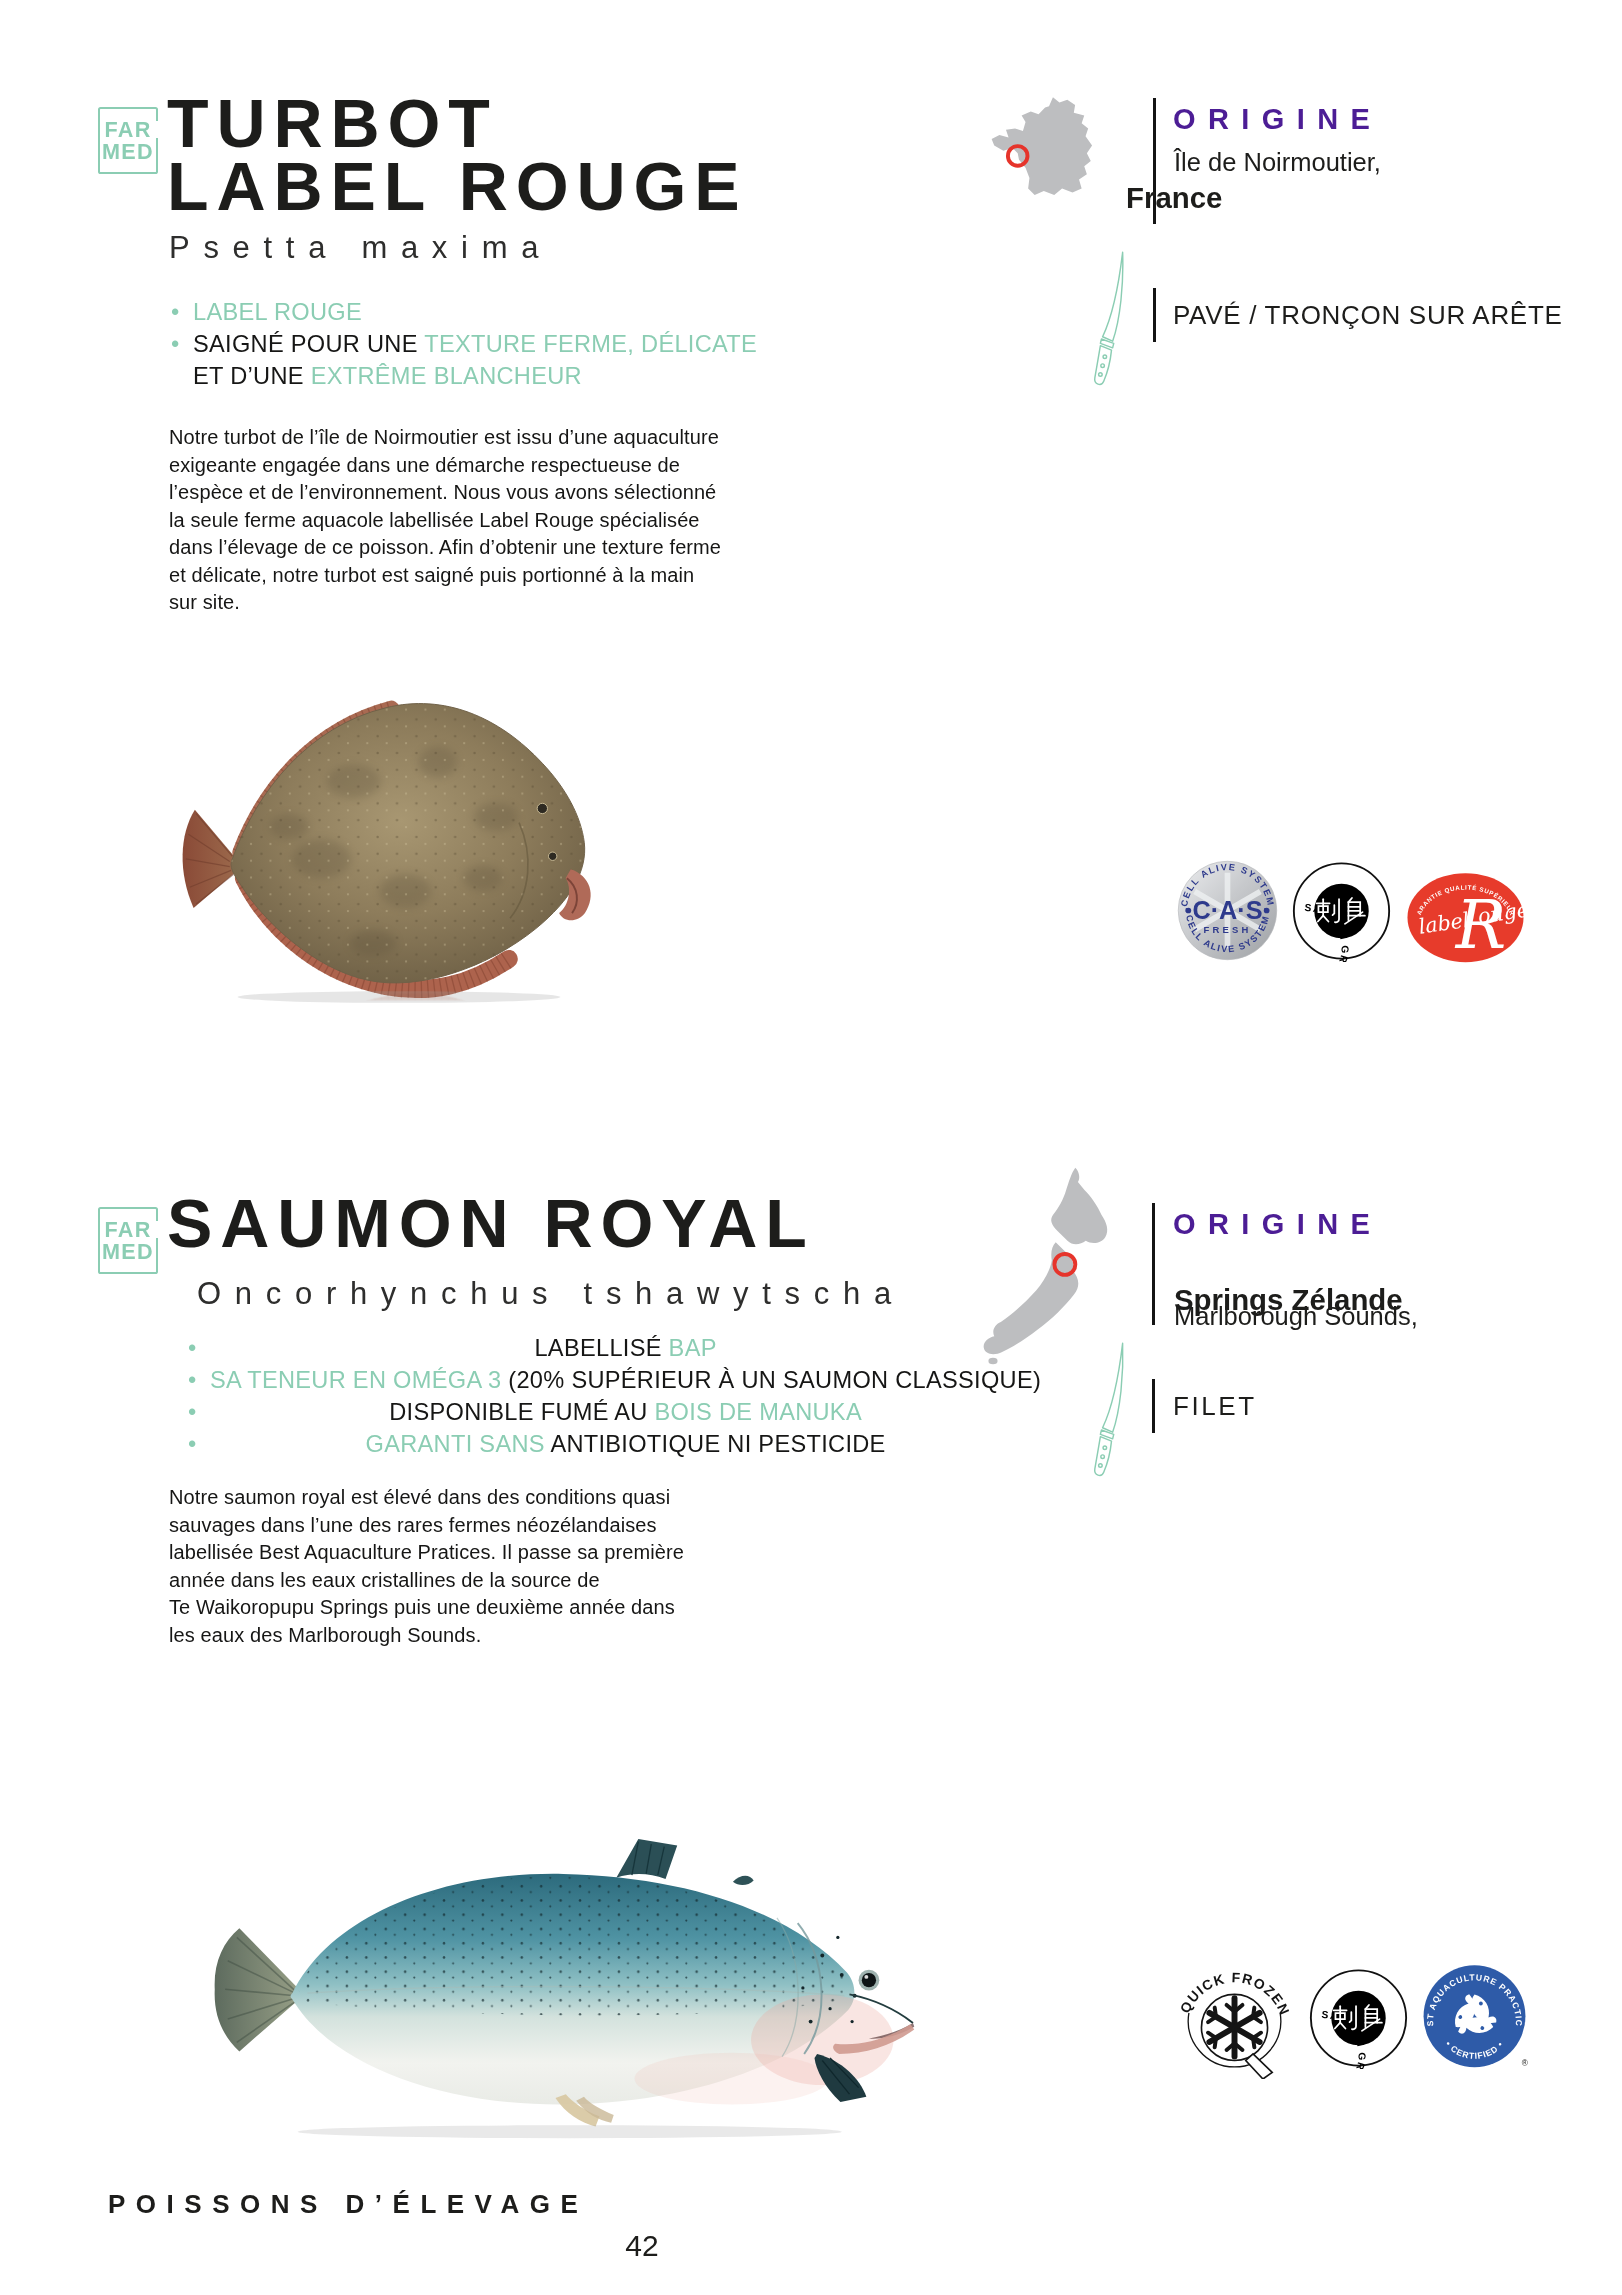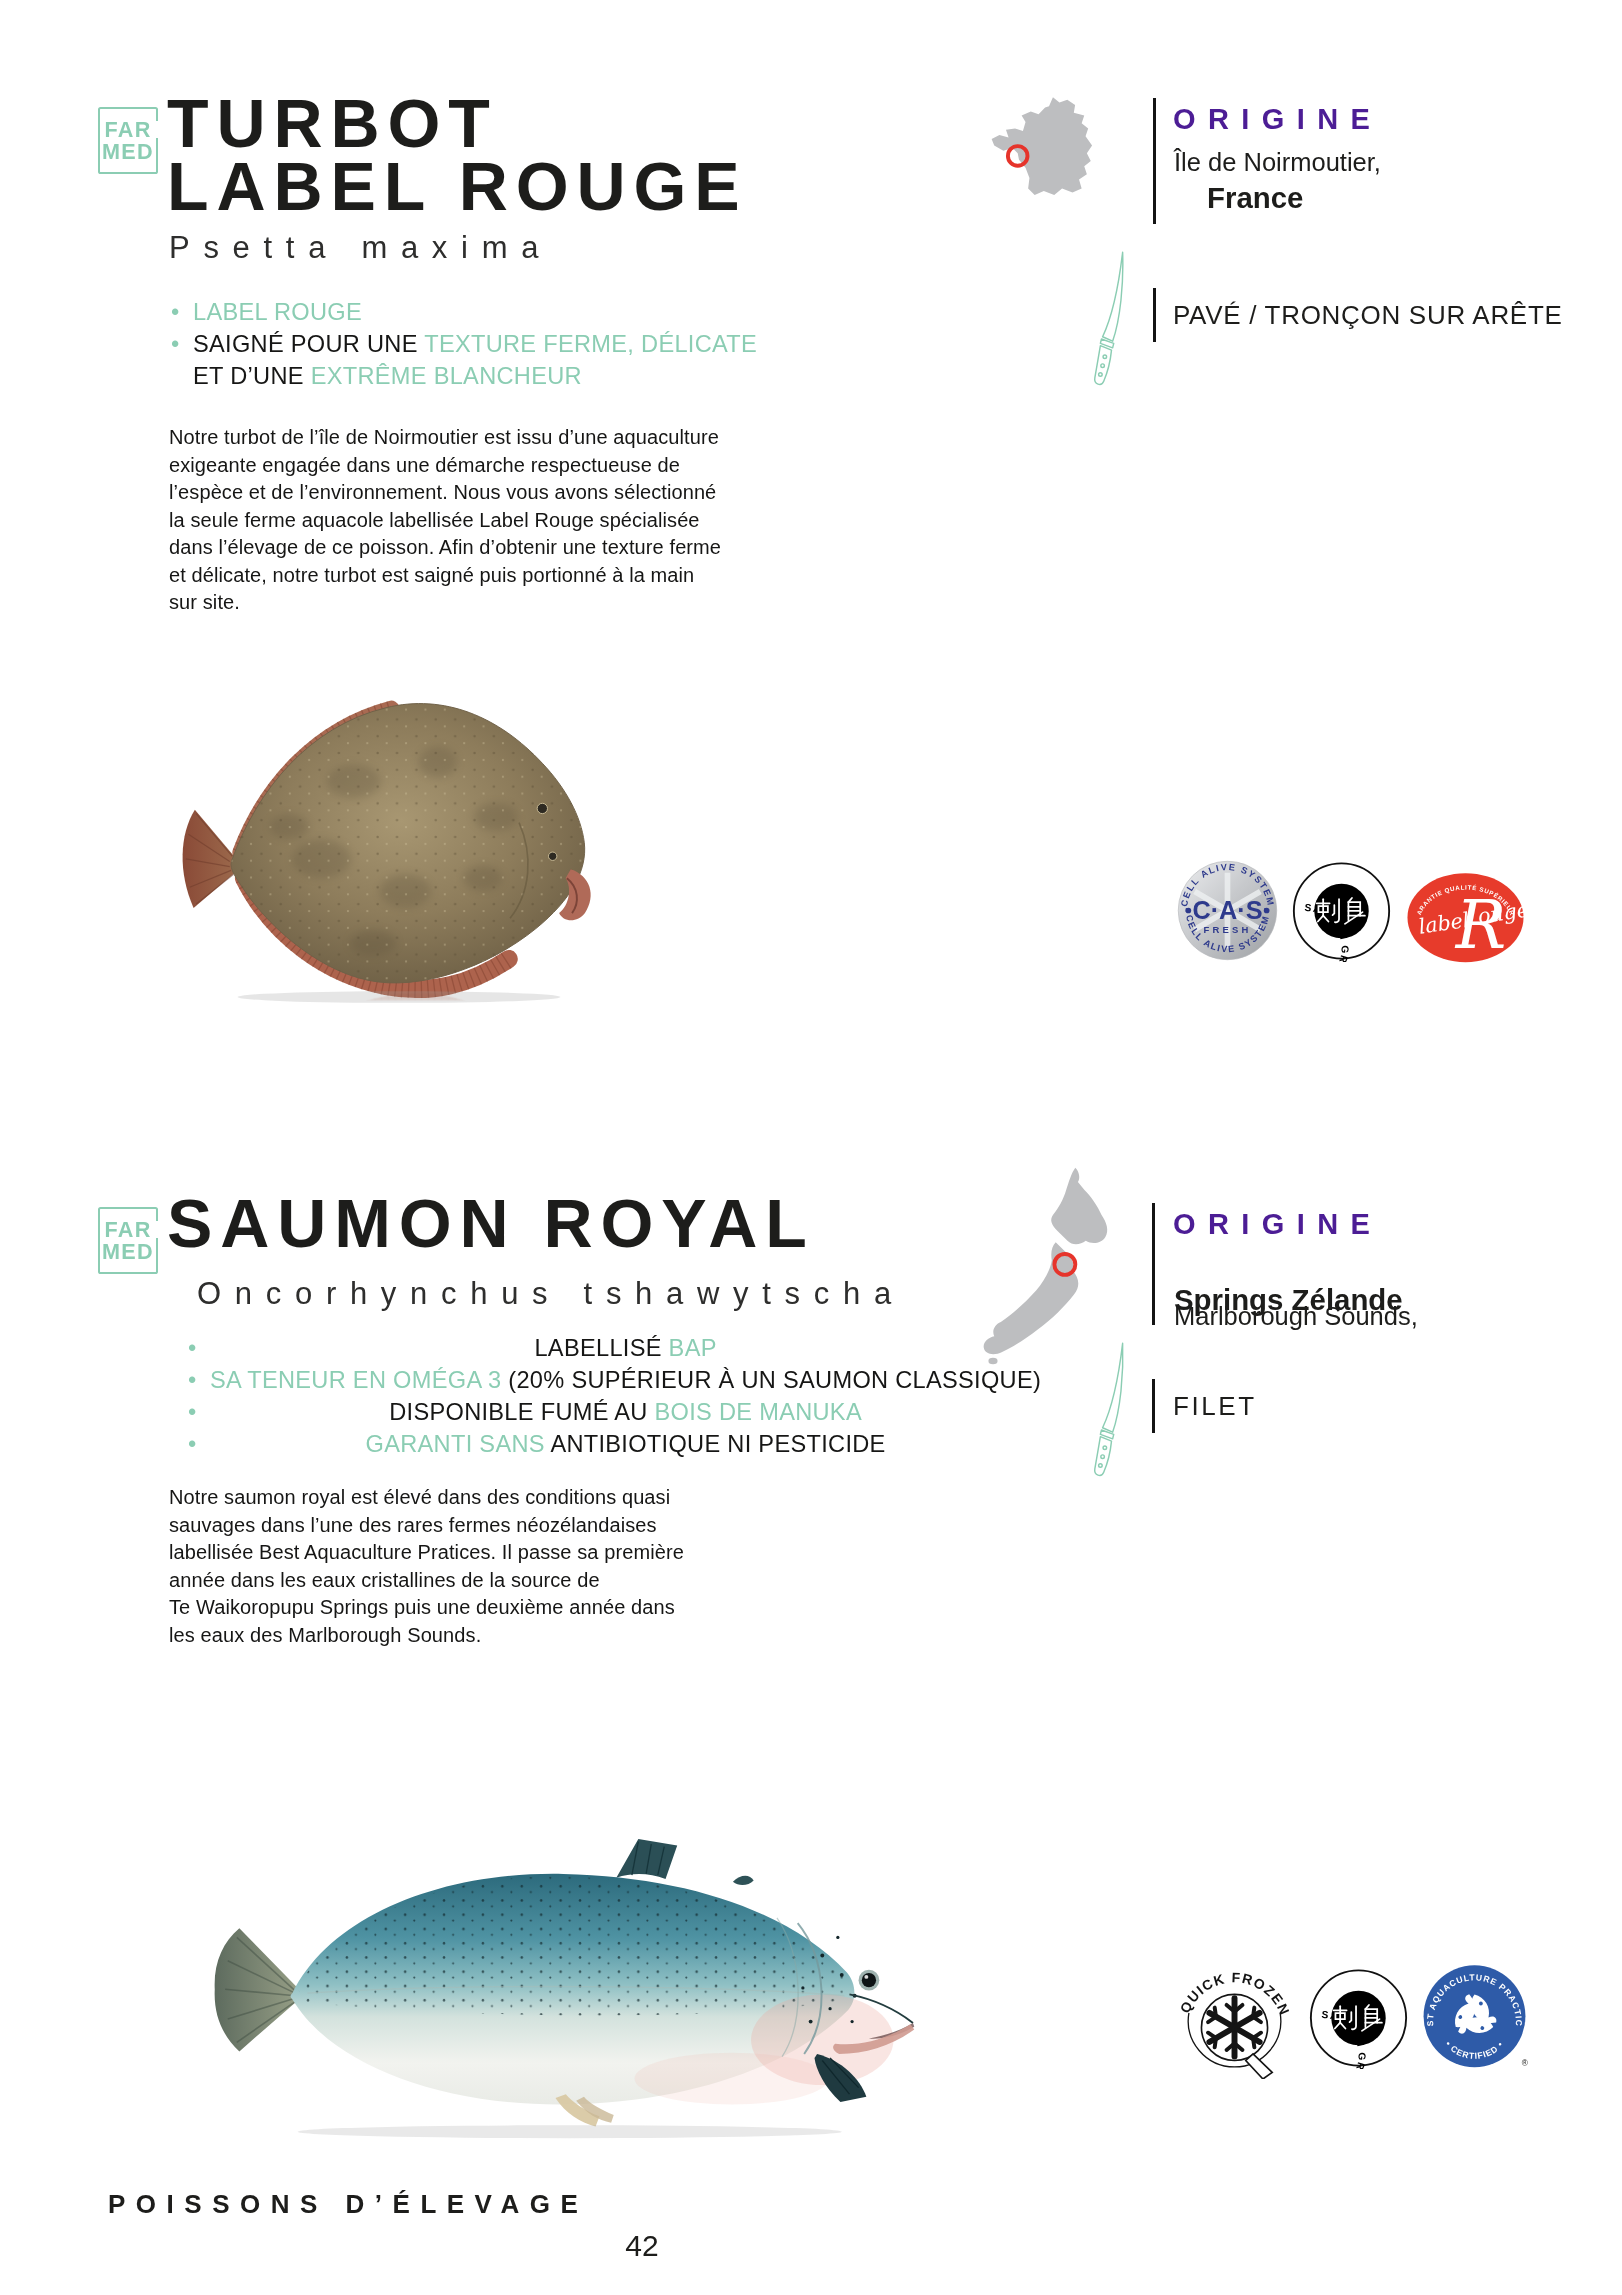--- a/index.html
+++ b/index.html
@@ -129,21 +129,21 @@
     <use href="#turbot-g" transform="translate(0,1024) scale(1,-1)" opacity="0.16" mask="url(#fadeT)"></use>
   </svg>
 
   <svg class="abs" style="left:989px;top:93px;" width="137" height="131" viewBox="0 0 210 200">
     <path fill="#bdbec0" d="M 98,6 L 108,14 L 120,10 L 132,18 L 130,30 L 146,34 L 142,46 L 152,54 L 148,66 L 158,80 L 150,92 L 156,104 L 146,112 L 150,124 L 138,132 L 142,146 L 128,152 L 112,146 L 100,156 L 84,150 L 70,156 L 60,146 L 62,130 L 56,114 L 46,102 L 44,92 L 36,84 L 22,88 L 8,80 L 4,70 L 16,64 L 30,68 L 26,56 L 40,54 L 52,58 L 56,44 L 50,34 L 64,28 L 76,32 L 86,22 L 92,20 Z"></path>
     <circle cx="44" cy="96" r="15" fill="none" stroke="#e6342b" stroke-width="6"></circle>
   </svg>
   <div class="abs vline" style="left:1153px;top:98px;width:3.3px;height:126px;"></div>
   <div class="abs origine" style="left:1173px;top:103px;">ORIGINE</div>
   <div class="abs loc1" style="left:1174px;top:148px;">Île de Noirmoutier,</div>
-  <div class="abs loc2" style="left:1207px;top:181px;">France</div>
+  <div class="abs loc2" style="left:1126px;top:181px;">France</div>
 
   <svg class="abs" style="left:1081px;top:250px;" width="51" height="139" viewBox="0 0 90 250">
     <g fill="none" stroke="#8BCDB3" stroke-width="2.6" stroke-linejoin="round">
       <path d="M 74,4 C 76,60 70,125 56,164 L 38,156 C 56,118 68,55 74,4 Z"></path>
       <path d="M 36,160 L 58,168 L 56,176 L 34,168 Z"></path>
       <path d="M 34,172 L 54,180 C 52,200 46,222 40,236 C 36,246 22,242 24,230 C 27,212 31,190 34,172 Z"></path>
       <circle cx="42" cy="192" r="3.2"></circle>
         <circle cx="38" cy="208" r="3.2"></circle>
         <circle cx="34" cy="224" r="3.2"></circle>
     </g>

